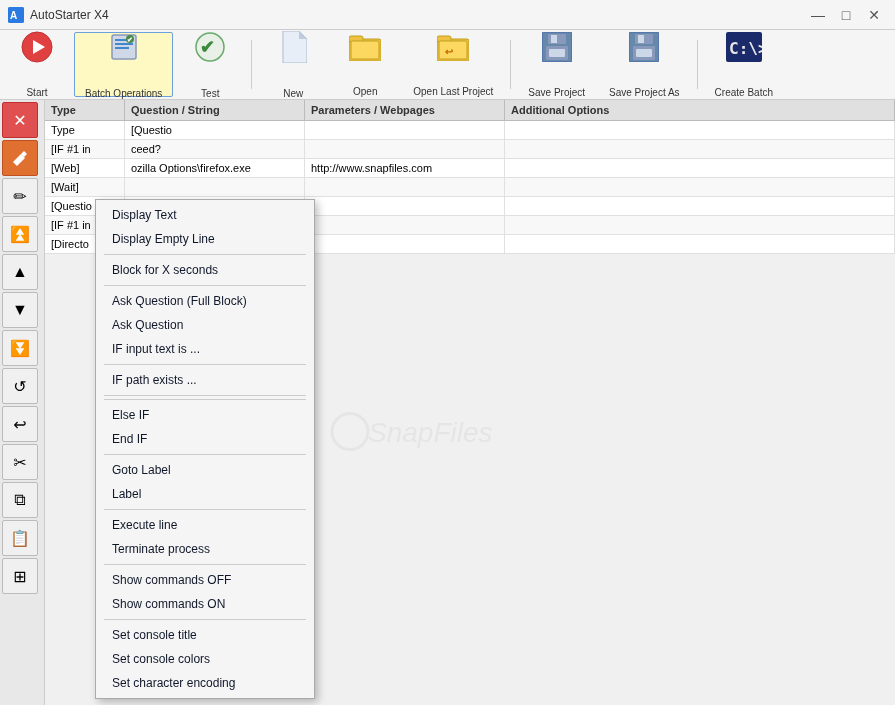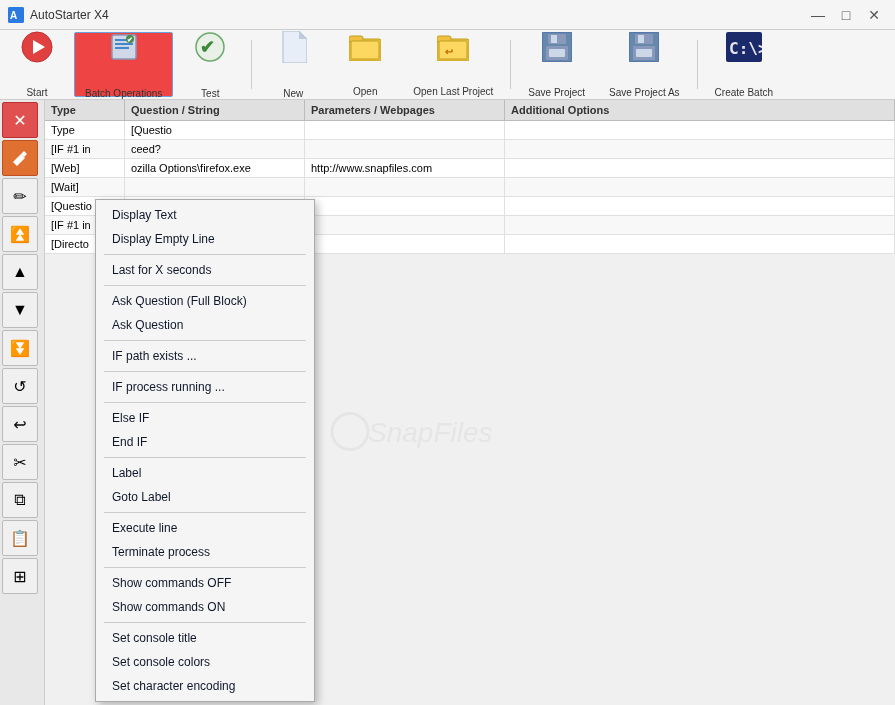--- a/index.html
+++ b/index.html
@@ -38,21 +38,21 @@
       min-width: 70px;
       height: 65px;
       border: 1px solid transparent;
       cursor: pointer;
       font-size: 11px;
       color: #333;
       background: transparent;
       border-radius: 2px;
       gap: 4px;
     }
-    .toolbar-btn.active { background: #ef4444; border-color: #6ca0dc; }
+    .toolbar-btn.active { background: #fef9c3; border-color: #6ca0dc; }
     .toolbar-icon { font-size: 28px; line-height: 1; }
     .toolbar-divider { width: 1px; background: #ccc; margin: 8px 4px; }
 
     
     .main-content { display: flex; height: calc(705px - 30px - 69px); }
 
     
     .sidebar {
       width: 45px;
       background: #e8e8e8;
@@ -360,34 +360,34 @@
         <text x="38" y="40" fill="#888" font-size="28" font-style="italic">SnapFiles</text>
       </svg>
     </div>
   </div>
 
   <div class="dropdown-menu" id="dropdown-menu">
 
   <div class="menu-item">Display Text</div>
       <div class="menu-item">Display Empty Line</div>
       <div class="menu-separator"></div>
-      <div class="menu-item">Last for X seconds</div>
+      <div class="menu-item">Block for X seconds</div>
       <div class="menu-separator"></div>
       <div class="menu-item">Ask Question (Full Block)</div>
       <div class="menu-item">Ask Question</div>
+      <div class="menu-item">IF input text is ...</div>
       <div class="menu-separator"></div>
       <div class="menu-item">IF path exists ...</div>
       <div class="menu-separator"></div>
-      <div class="menu-item">IF process running ...</div>
       <div class="menu-separator"></div>
       <div class="menu-item">Else IF</div>
       <div class="menu-item">End IF</div>
       <div class="menu-separator"></div>
+      <div class="menu-item">Goto Label</div>
       <div class="menu-item">Label</div>
-      <div class="menu-item">Goto Label</div>
       <div class="menu-separator"></div>
       <div class="menu-item">Execute line</div>
       <div class="menu-item">Terminate process</div>
       <div class="menu-separator"></div>
       <div class="menu-item">Show commands OFF</div>
       <div class="menu-item">Show commands ON</div>
       <div class="menu-separator"></div>
       <div class="menu-item">Set console title</div>
       <div class="menu-item">Set console colors</div>
       <div class="menu-item">Set character encoding</div>

